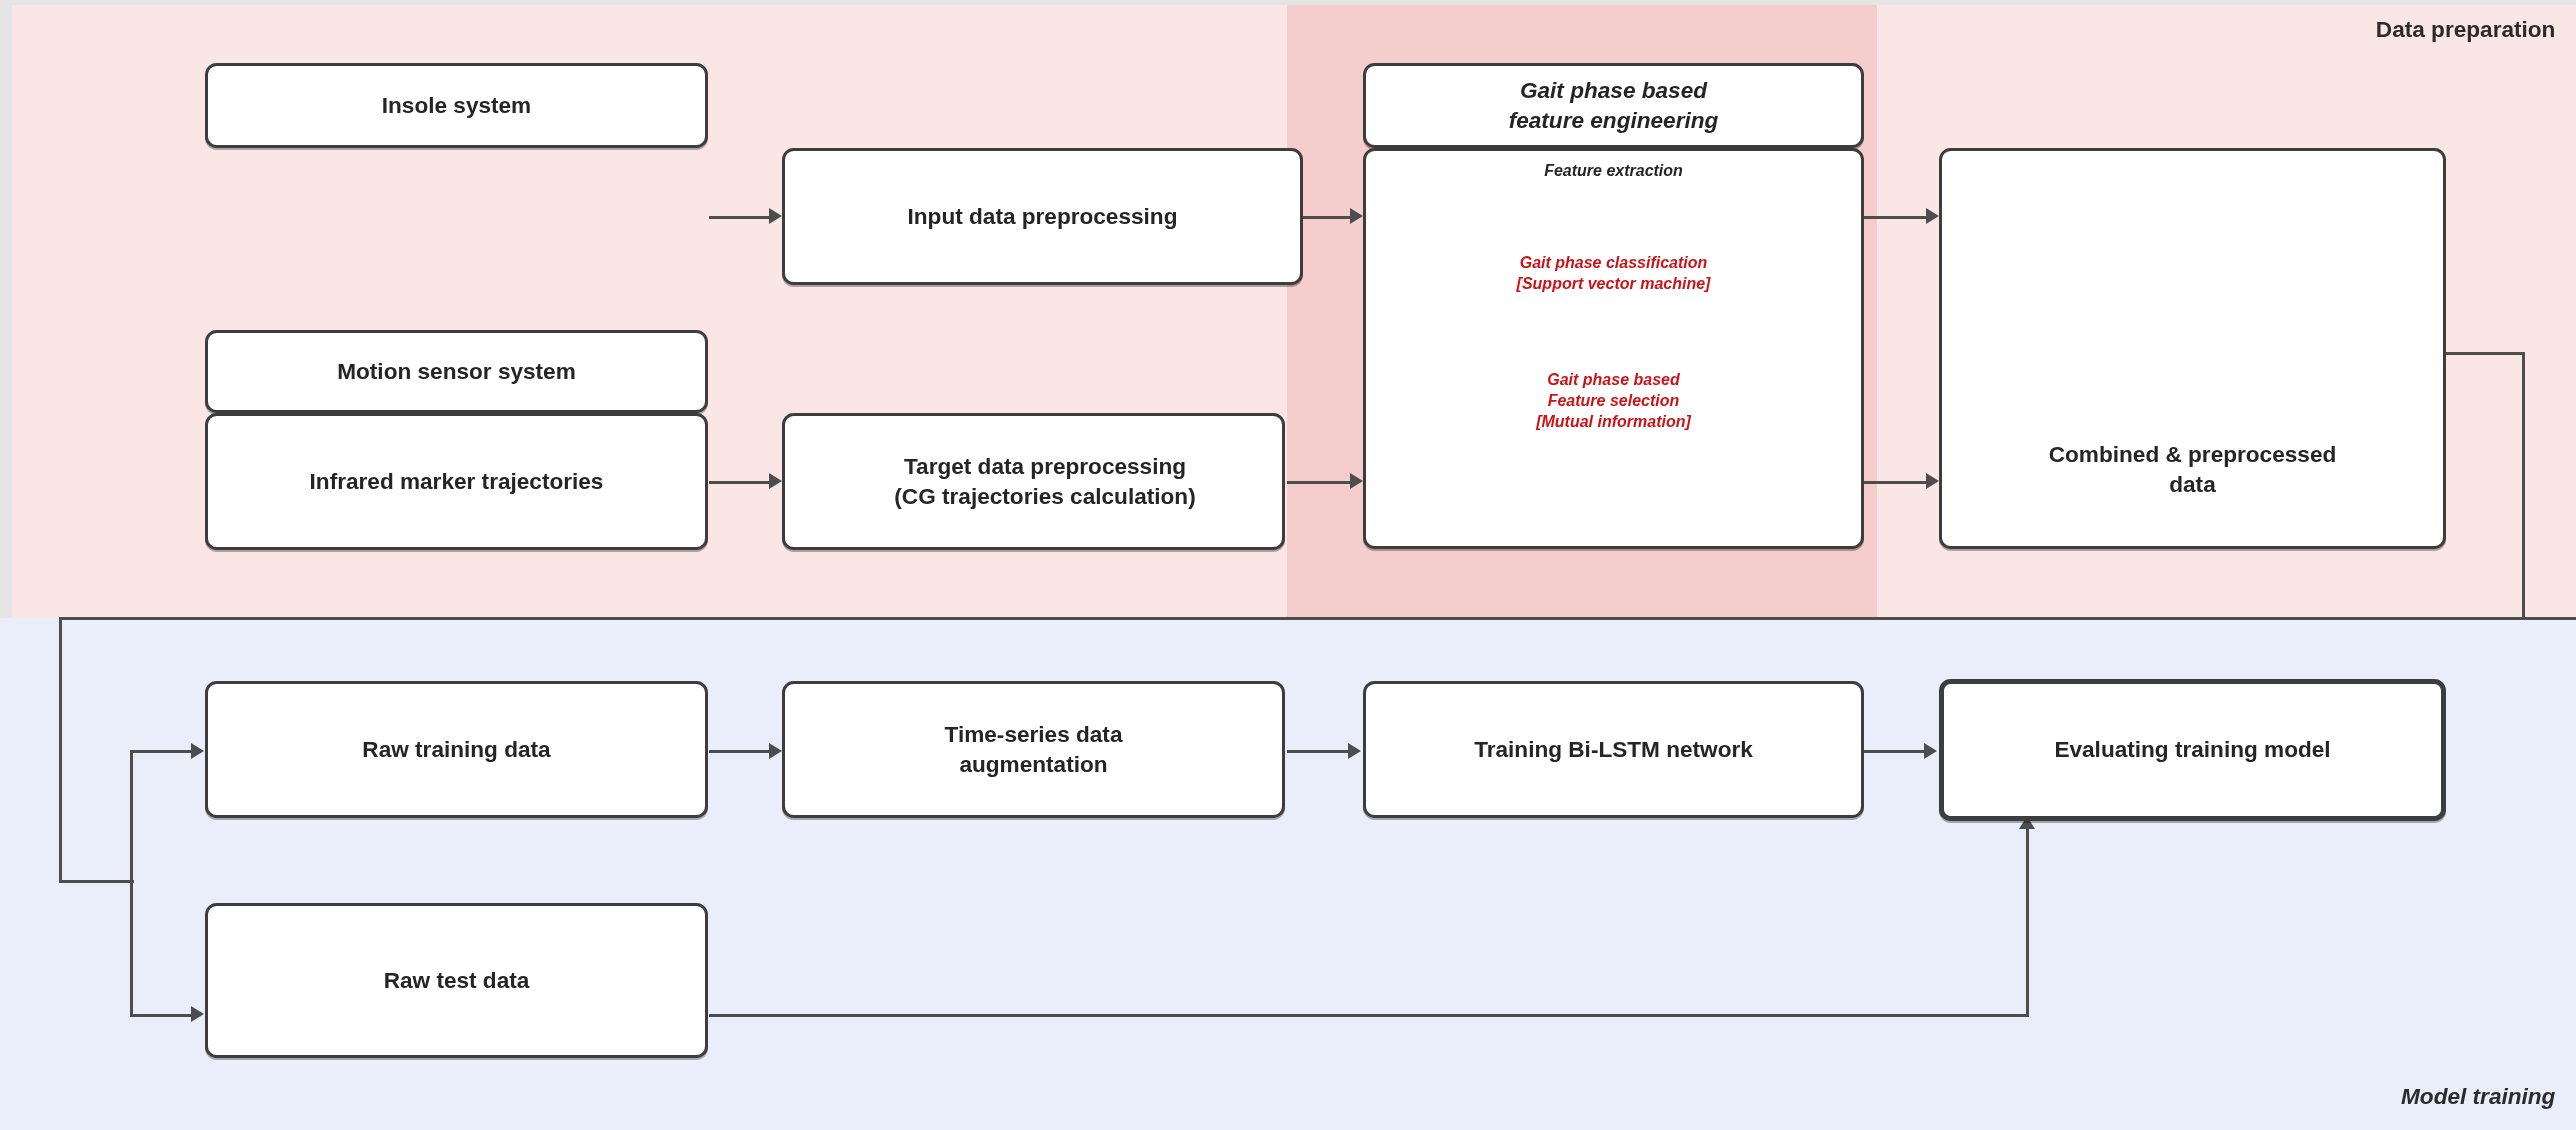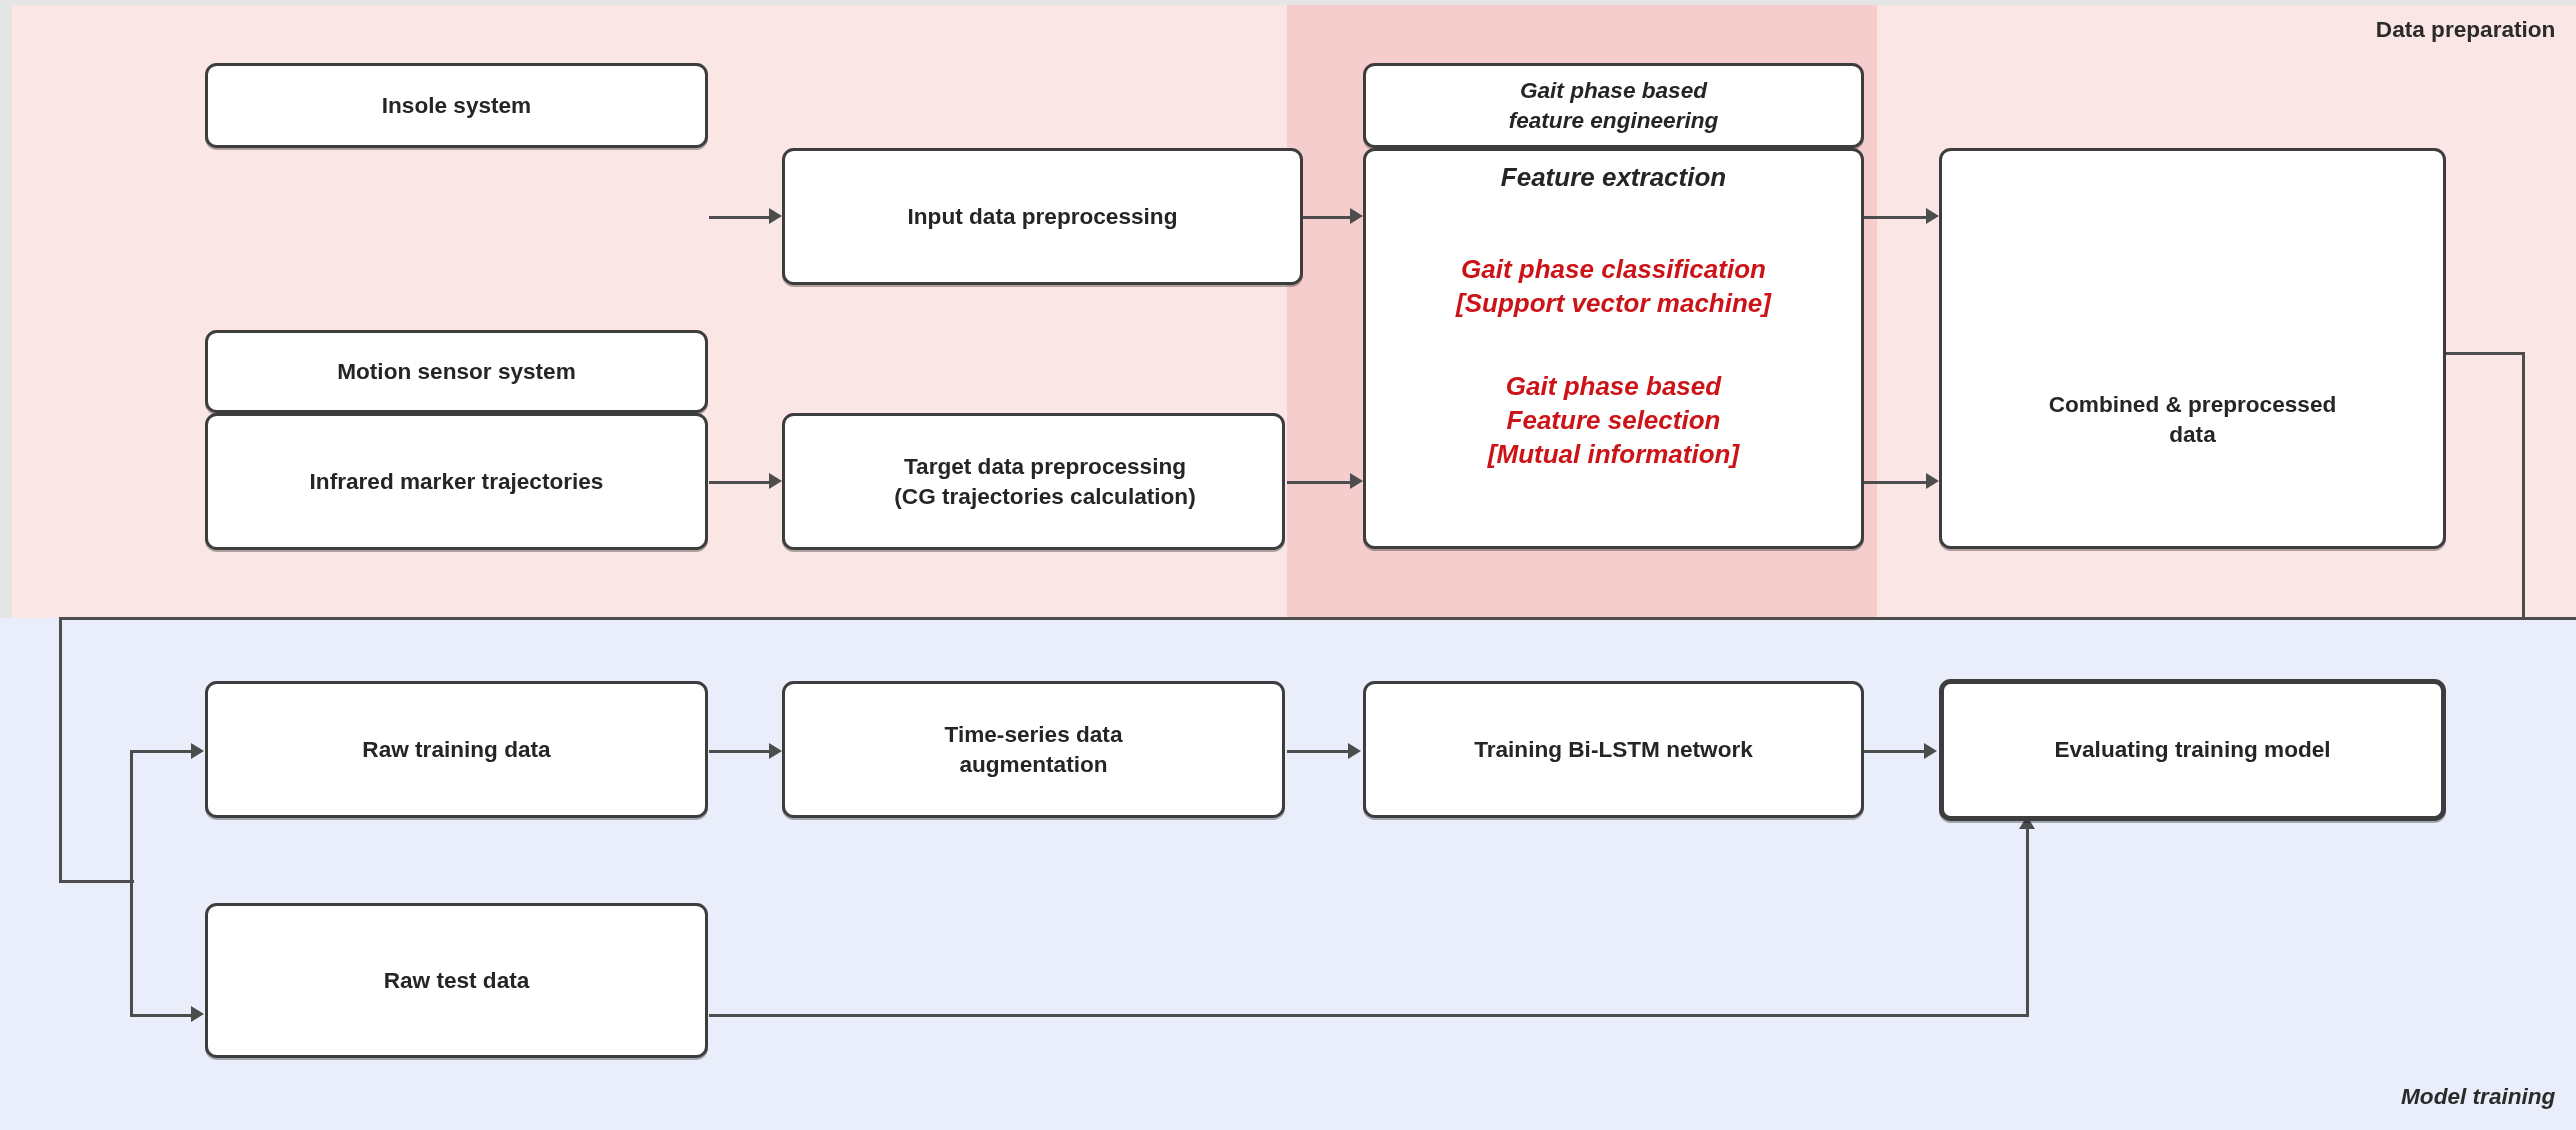--- a/index.html
+++ b/index.html
@@ -102,21 +102,21 @@
   #node-feature-body .fb-inner {
     position: relative;
     width: 100%;
     height: 100%;
   }
   .fb-text {
     position: absolute;
     left: 0;
     right: 0;
     text-align: center;
-    font-size: 26px;
+    font-size: 16px;
     font-weight: bold;
     font-style: italic;
     line-height: 1.3;
     white-space: pre-line;
   }
   #fb-extract {
     top: 10.3px;
     color: #252525;
   }
   #fb-classify {
@@ -247,21 +247,21 @@
     <div class="fb-inner">
       <div class="fb-text" id="fb-extract">Feature extraction</div>
       <div class="fb-text" id="fb-classify">Gait phase classification
 [Support vector machine]</div>
       <div class="fb-text" id="fb-select">Gait phase based
 Feature selection
 [Mutual information]</div>
     </div>
   </div>
 
-  <div class="node" id="node-combined-preprocessed-data" style="left:1939px; top:148px; width:507px; height:401px; align-items:flex-end; padding-bottom:96px;">
+  <div class="node" id="node-combined-preprocessed-data" style="left:1939px; top:148px; width:507px; height:401px; align-items:flex-end; padding-bottom:46px;">
     <span class="lines">Combined &amp; preprocessed
 data</span>
   </div>
 
   <div class="node" id="node-raw-training-data" style="left:205px; top:681px; width:503px; height:137px;">
     <span class="lines">Raw training data</span>
   </div>
 
   <div class="node" id="node-time-series-augmentation" style="left:782px; top:681px; width:503px; height:137px;">
     <span class="lines">Time-series data

